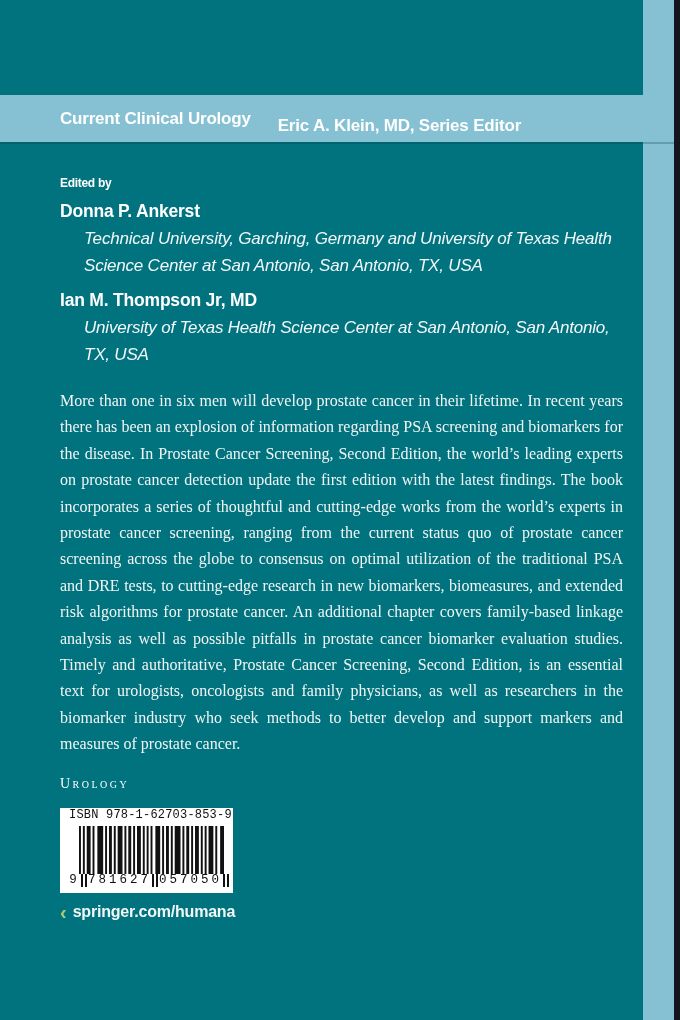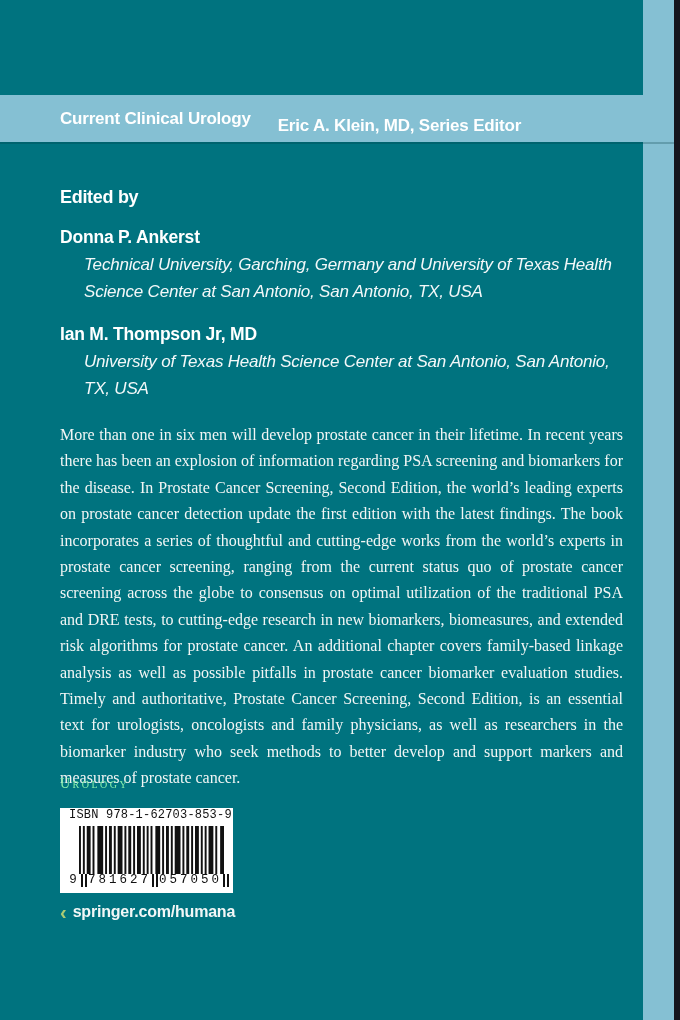--- a/index.html
+++ b/index.html
@@ -35,43 +35,43 @@
 
   
   .content {
     position: absolute; top: 166px; left: 60px; width: 563px;
     color: #ffffff;
   }
   .book-title {
     font-size: 18px; font-weight: bold; letter-spacing: -0.3px; margin: 0;
   }
   .edited-by {
-    font-size: 18px; font-weight: bold; letter-spacing: -0.3px; margin-top: 21px;
+    font-size: 12px; font-weight: bold; letter-spacing: -0.3px; margin-top: 10px;
   }
   .editor-name {
-    font-size: 17.5px; font-weight: bold; letter-spacing: -0.2px; margin-top: 19px;
+    font-size: 17.5px; font-weight: bold; letter-spacing: -0.2px; margin-top: 11px;
   }
   .editor-affiliation {
     font-style: italic; font-size: 17px; line-height: 27px; margin-top: 3px;
     color: #F3F8F9; letter-spacing: -0.2px; margin-left: 24px;
   }
   .description {
     margin-top: 20px;
     font-family: "Liberation Serif", serif;
     font-size: 16px; line-height: 26.4px;
     text-align: justify;
     color: #F2F6F5;
   }
 
   
   .bottom-block { position: absolute; left: 60px; top: 776px; color: #ffffff; }
   .category {
     font-family: "Liberation Serif", serif;
     font-variant: small-caps;
-    font-size: 14px; letter-spacing: 2.5px; color: #86efac;
+    font-size: 14px; letter-spacing: 2.5px; color: #ffffff;
   }
   .isbn-box {
     margin-top: 16px; width: 173px; background: #ffffff;
     padding: 0 9px 6px 9px; box-sizing: border-box;
   }
   .isbn-label {
     font-family: "Liberation Mono", monospace;
     font-size: 12px; color: #111111; text-align: center; white-space: nowrap;
     letter-spacing: 0.2px;
   }

